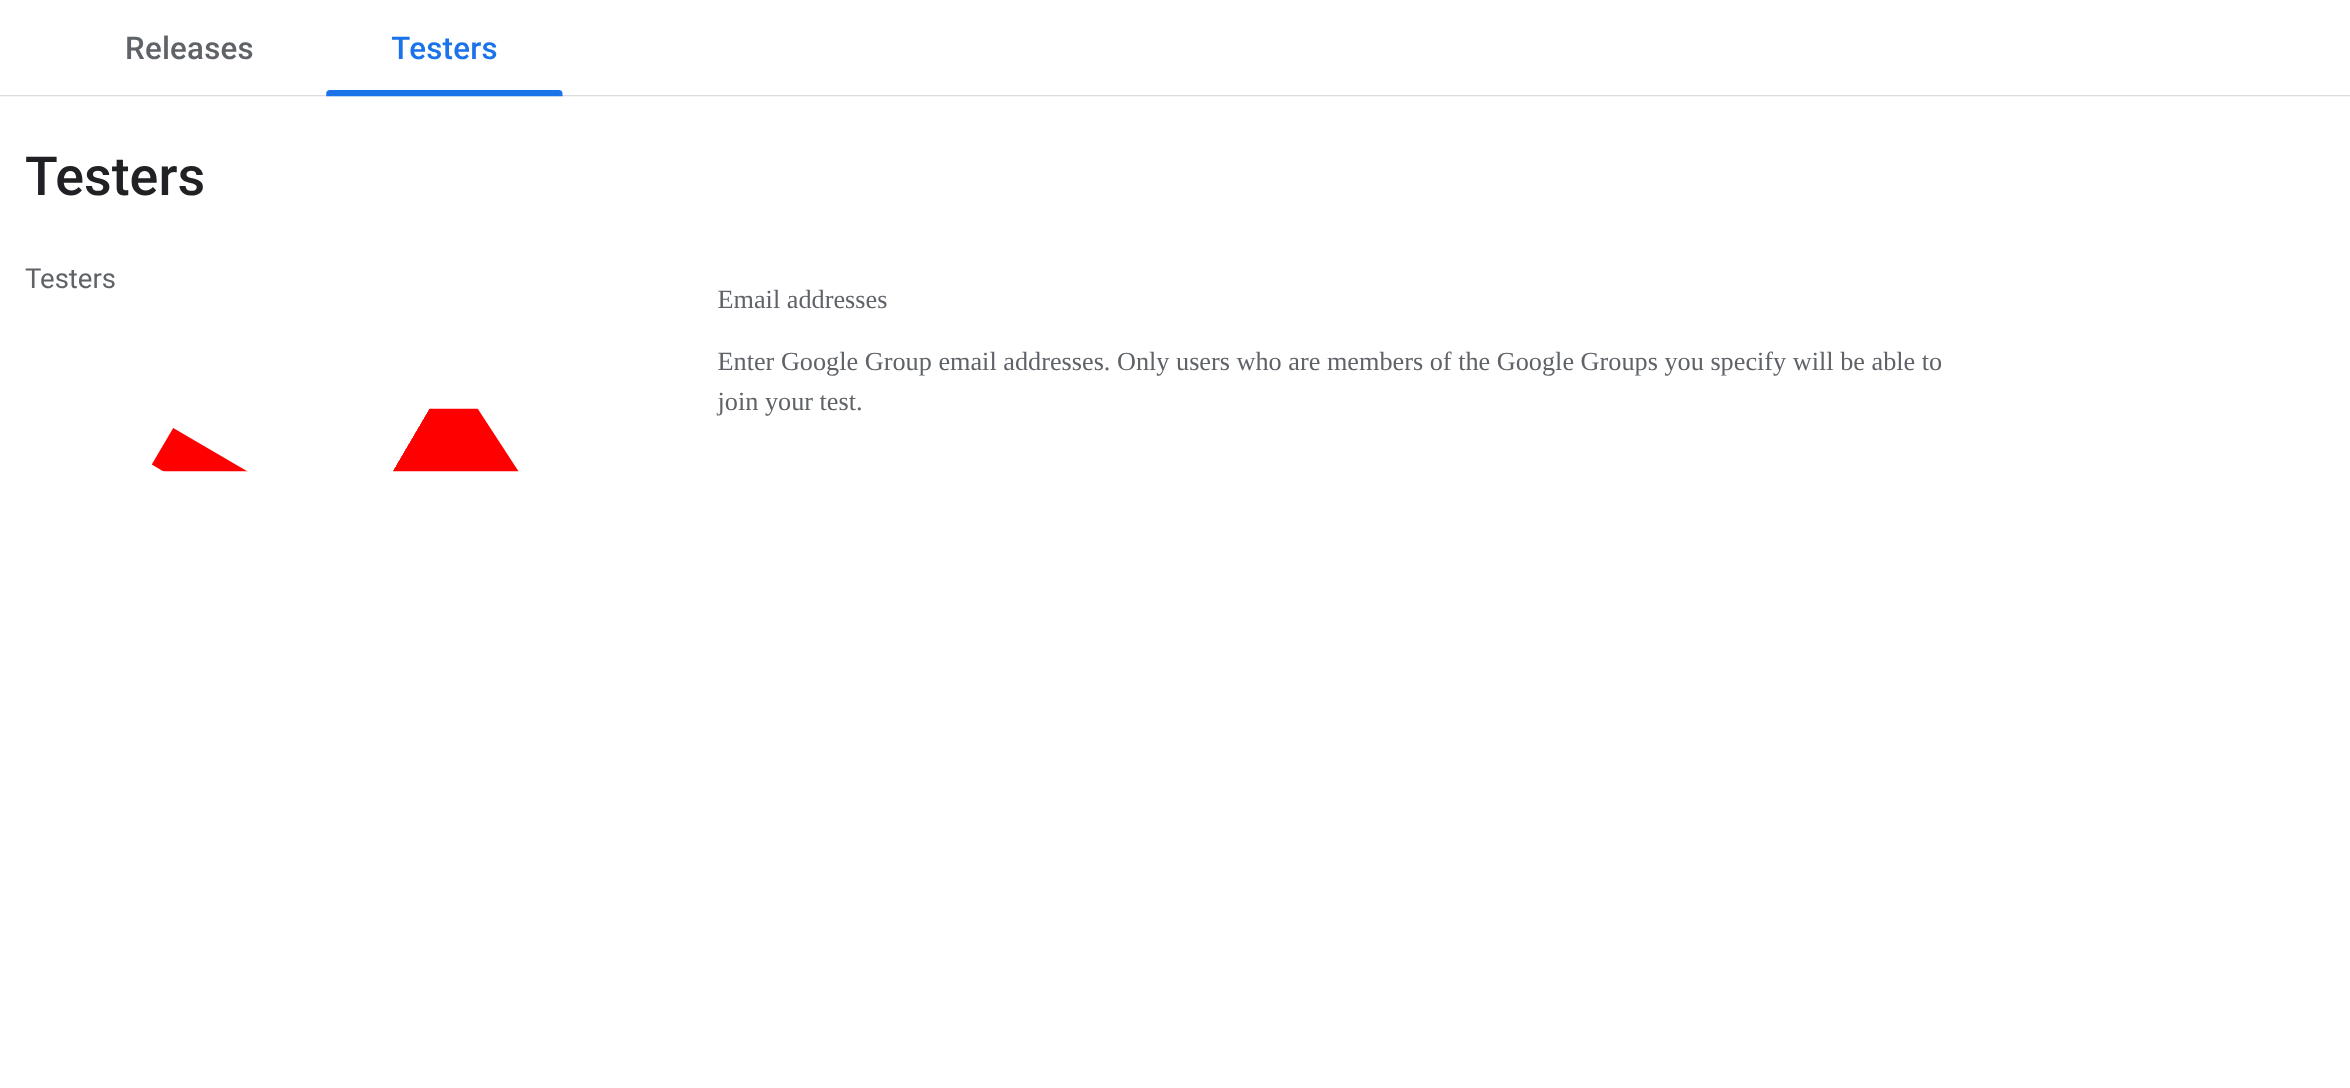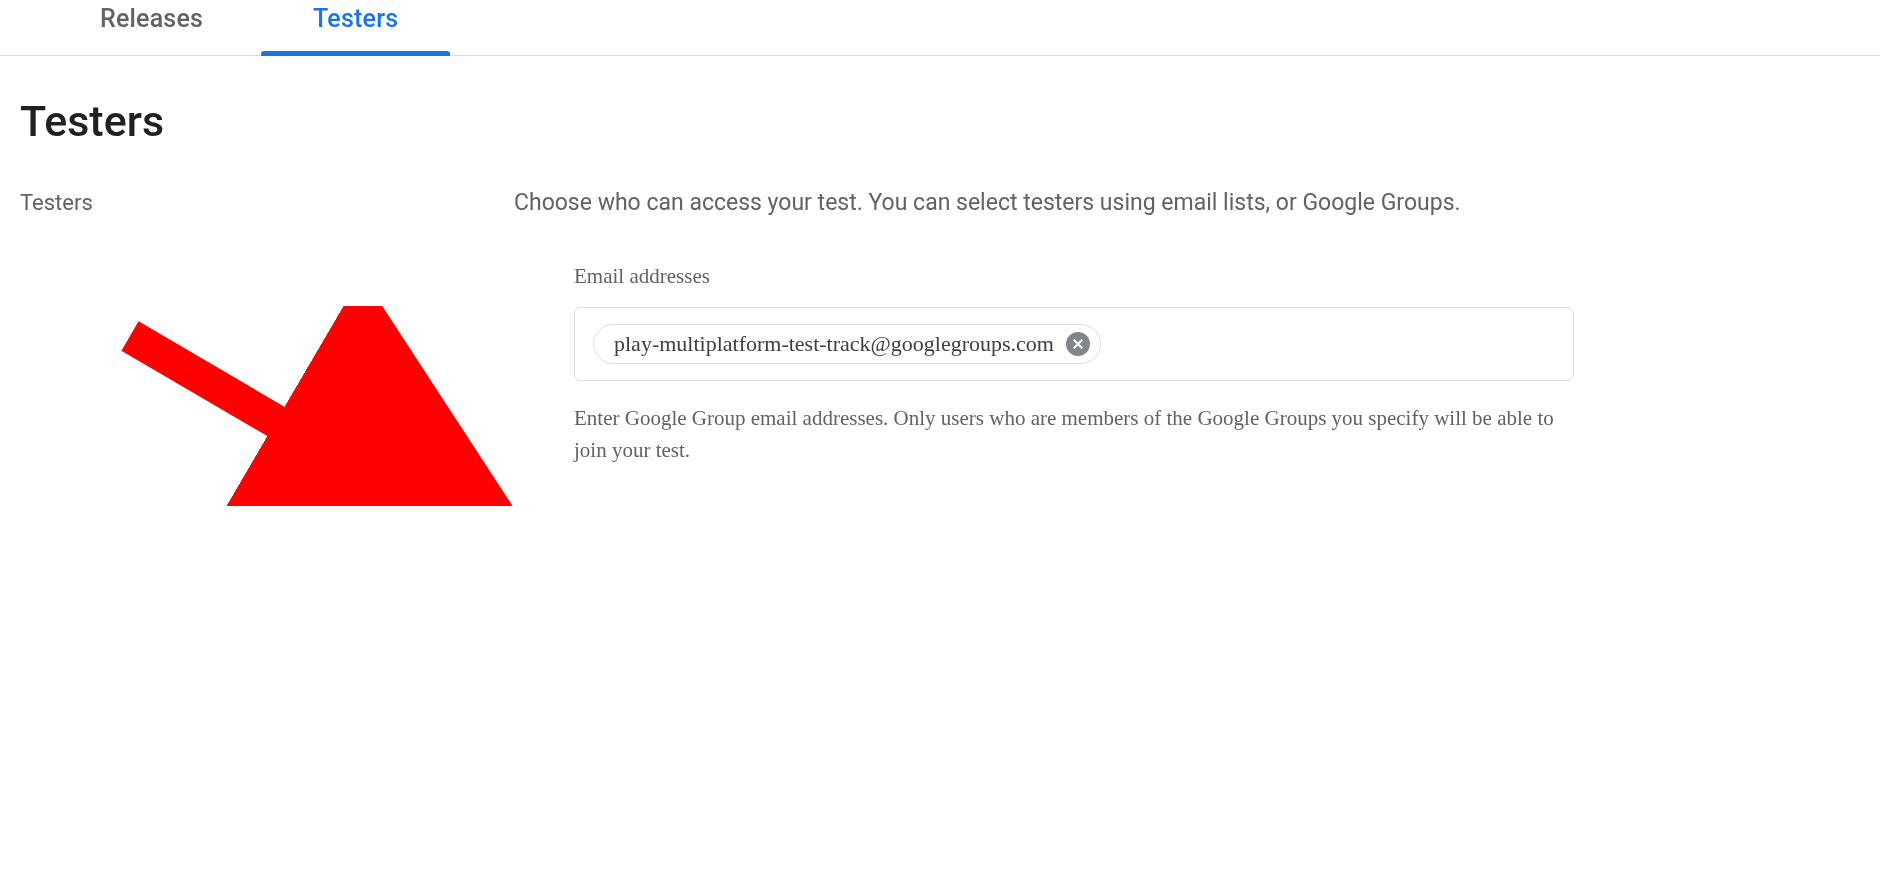--- a/index.html
+++ b/index.html
@@ -15,21 +15,21 @@
   .tabs {
     display: flex;
     border-bottom: 1px solid #dadce0;
     padding-left: 20px;
     font-size: 25px;
     font-weight: 500;
     letter-spacing: .2px;
   }
   .tab {
     position: relative;
-    padding: 4px 0 22px;
+    padding: 25px 0 22px;
     margin-right: 110px;
     color: #5f6368;
     cursor: pointer;
   }
   .tab.active {
     color: #1a73e8;
   }
   .tab.active::after {
     content: "";
     position: absolute;
@@ -184,33 +184,26 @@
 </div>
 
 <div class="page">
 
   <h1 class="page-title">Testers</h1>
 
   <div class="form-grid">
     <div class="form-label">Testers</div>
 
     <div class="form-body">
-      <p class="form-desc">Choose who can access your test. You can select testers using email lists, or Google Groups.</p>
 
 
 
       <div class="subfield">
         <div class="subfield-label">Email addresses</div>
 
-        <div class="chip-box">
-          <span class="chip">
-            <span>play-multiplatform-test-track@googlegroups.com</span>
-            <span class="chip-remove"></span>
-          </span>
-        </div>
 
         <div class="subfield-help">Enter Google Group email addresses. Only users who are members of the Google Groups you specify will be able to join your test.</div>
       </div>
     </div>
   </div>
 
   <svg class="arrow-annot" width="480" height="320" viewBox="0 0 480 320" style="left:100px; top:250px;">
     <defs>
       <marker id="arr-head" orient="auto" markerWidth="14" markerHeight="14" refX="9" refY="5">
         <path d="M0,0 L10,5 L0,10 z" fill="#ff0000"></path>

